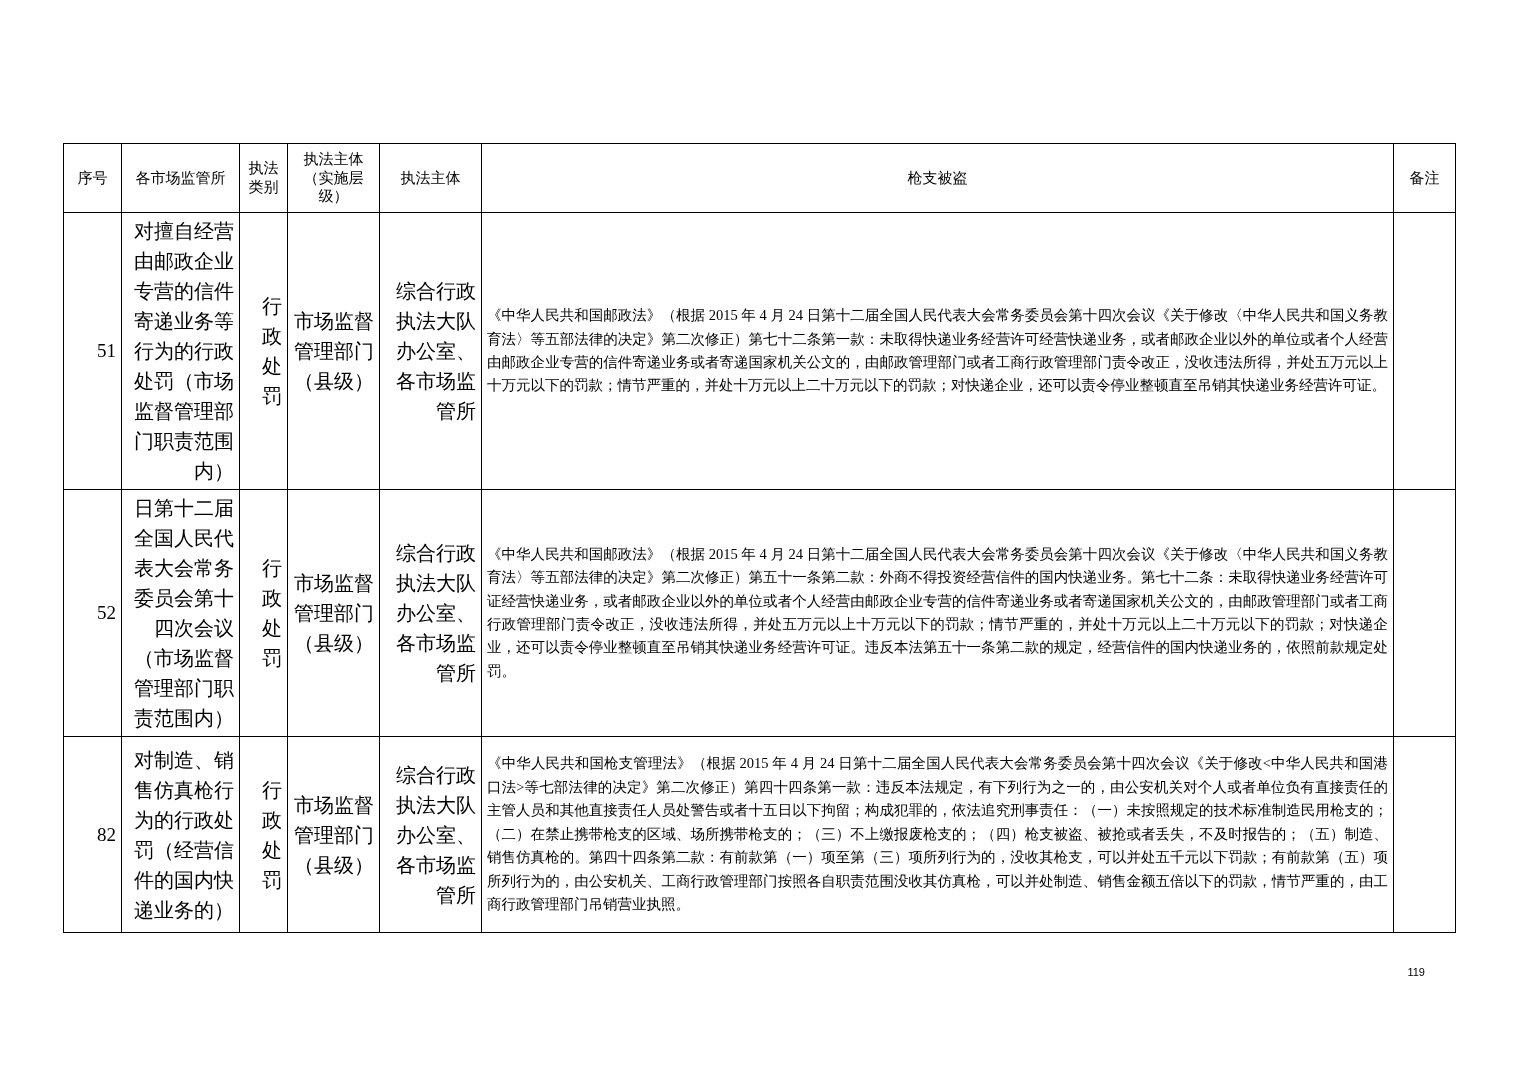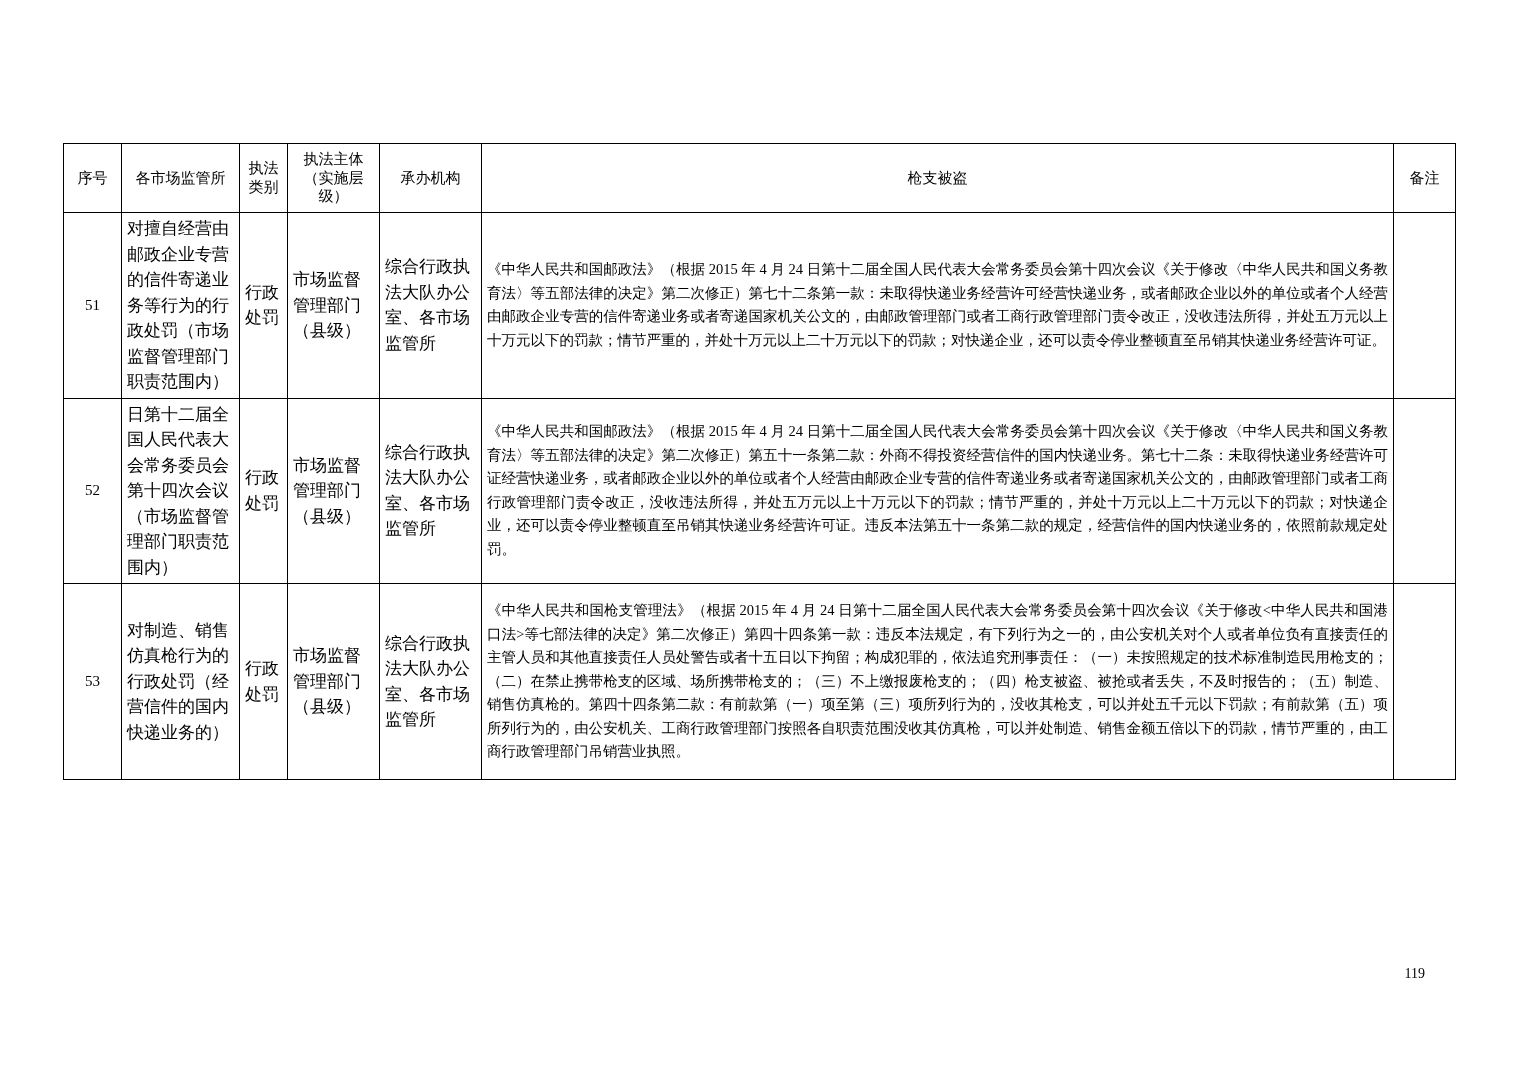--- a/index.html
+++ b/index.html
@@ -45,48 +45,48 @@
   }
   .col-seq { width: 58px; }
   .col-name { width: 118px; }
   .col-type { width: 48px; }
   .col-subject { width: 92px; }
   .col-org { width: 102px; }
   .col-basis { width: 912px; }
   .col-remark { width: 62px; }
 
   td.cell-center {
-    text-align: left;
-    font-size: 17px;
+    text-align: right;
+    font-size: 20px;
     line-height: 1.5;
   }
   td.cell-seq {
-    text-align: center;
-    font-size: 15px;
+    text-align: right;
+    font-size: 19px;
     font-family: Liberation Serif, serif;
   }
   td.cell-basis {
     text-align: justify;
     text-justify: inter-ideograph;
     font-size: 14.5px;
     line-height: 1.62;
     vertical-align: top;
     padding: 6px 7px 6px 7px;
     font-family: Liberation Serif, serif;
   }
   .row-51 { height: 142px; }
   .row-52 { height: 160px; }
   .row-53 { height: 196px; }
 
   .page-number {
     position: absolute;
     right: 95px;
     top: 966px;
-    font-size: 14px;
-    font-family: Liberation Serif, serif;
+    font-size: 11px;
+    font-family: Liberation Sans, sans-serif;
     text-align: center;
   }
 </style>
 </head>
 <body>
 
 <div class="page">
 
   <table class="law-table">
     <colgroup>
@@ -97,21 +97,21 @@
       <col class="col-org">
       <col class="col-basis">
       <col class="col-remark">
     </colgroup>
     <thead>
       <tr>
         <td>序号</td>
         <td>各市场监管所</td>
         <td>执法类别</td>
         <td>执法主体（实施层级）</td>
-        <td>承办机构</td>
+        <td>执法主体</td>
         <td>枪支被盗</td>
         <td>备注</td>
       </tr>
     </thead>
     <tbody>
       <tr class="row-51">
         <td class="cell-seq">51</td>
         <td class="cell-center">对擅自经营由邮政企业专营的信件寄递业务等行为的行政处罚（市场监督管理部门职责范围内）</td>
         <td class="cell-center">行政处罚</td>
         <td class="cell-center">市场监督管理部门（县级）</td>
@@ -122,21 +122,21 @@
       <tr class="row-52">
         <td class="cell-seq">52</td>
         <td class="cell-center">日第十二届全国人民代表大会常务委员会第十四次会议（市场监督管理部门职责范围内）</td>
         <td class="cell-center">行政处罚</td>
         <td class="cell-center">市场监督管理部门（县级）</td>
         <td class="cell-center">综合行政执法大队办公室、各市场监管所</td>
         <td class="cell-basis">《中华人民共和国邮政法》（根据 2015 年 4 月 24 日第十二届全国人民代表大会常务委员会第十四次会议《关于修改〈中华人民共和国义务教育法〉等五部法律的决定》第二次修正）第五十一条第二款：外商不得投资经营信件的国内快递业务。第七十二条：未取得快递业务经营许可证经营快递业务，或者邮政企业以外的单位或者个人经营由邮政企业专营的信件寄递业务或者寄递国家机关公文的，由邮政管理部门或者工商行政管理部门责令改正，没收违法所得，并处五万元以上十万元以下的罚款；情节严重的，并处十万元以上二十万元以下的罚款；对快递企业，还可以责令停业整顿直至吊销其快递业务经营许可证。违反本法第五十一条第二款的规定，经营信件的国内快递业务的，依照前款规定处罚。</td>
         <td class="cell-center"></td>
       </tr>
       <tr class="row-53">
-        <td class="cell-seq">53</td>
+        <td class="cell-seq">82</td>
         <td class="cell-center">对制造、销售仿真枪行为的行政处罚（经营信件的国内快递业务的）</td>
         <td class="cell-center">行政处罚</td>
         <td class="cell-center">市场监督管理部门（县级）</td>
         <td class="cell-center">综合行政执法大队办公室、各市场监管所</td>
         <td class="cell-basis">《中华人民共和国枪支管理法》（根据 2015 年 4 月 24 日第十二届全国人民代表大会常务委员会第十四次会议《关于修改&lt;中华人民共和国港口法&gt;等七部法律的决定》第二次修正）第四十四条第一款：违反本法规定，有下列行为之一的，由公安机关对个人或者单位负有直接责任的主管人员和其他直接责任人员处警告或者十五日以下拘留；构成犯罪的，依法追究刑事责任：（一）未按照规定的技术标准制造民用枪支的；（二）在禁止携带枪支的区域、场所携带枪支的；（三）不上缴报废枪支的；（四）枪支被盗、被抢或者丢失，不及时报告的；（五）制造、销售仿真枪的。第四十四条第二款：有前款第（一）项至第（三）项所列行为的，没收其枪支，可以并处五千元以下罚款；有前款第（五）项所列行为的，由公安机关、工商行政管理部门按照各自职责范围没收其仿真枪，可以并处制造、销售金额五倍以下的罚款，情节严重的，由工商行政管理部门吊销营业执照。</td>
         <td class="cell-center"></td>
       </tr>
     </tbody>
   </table>
 

